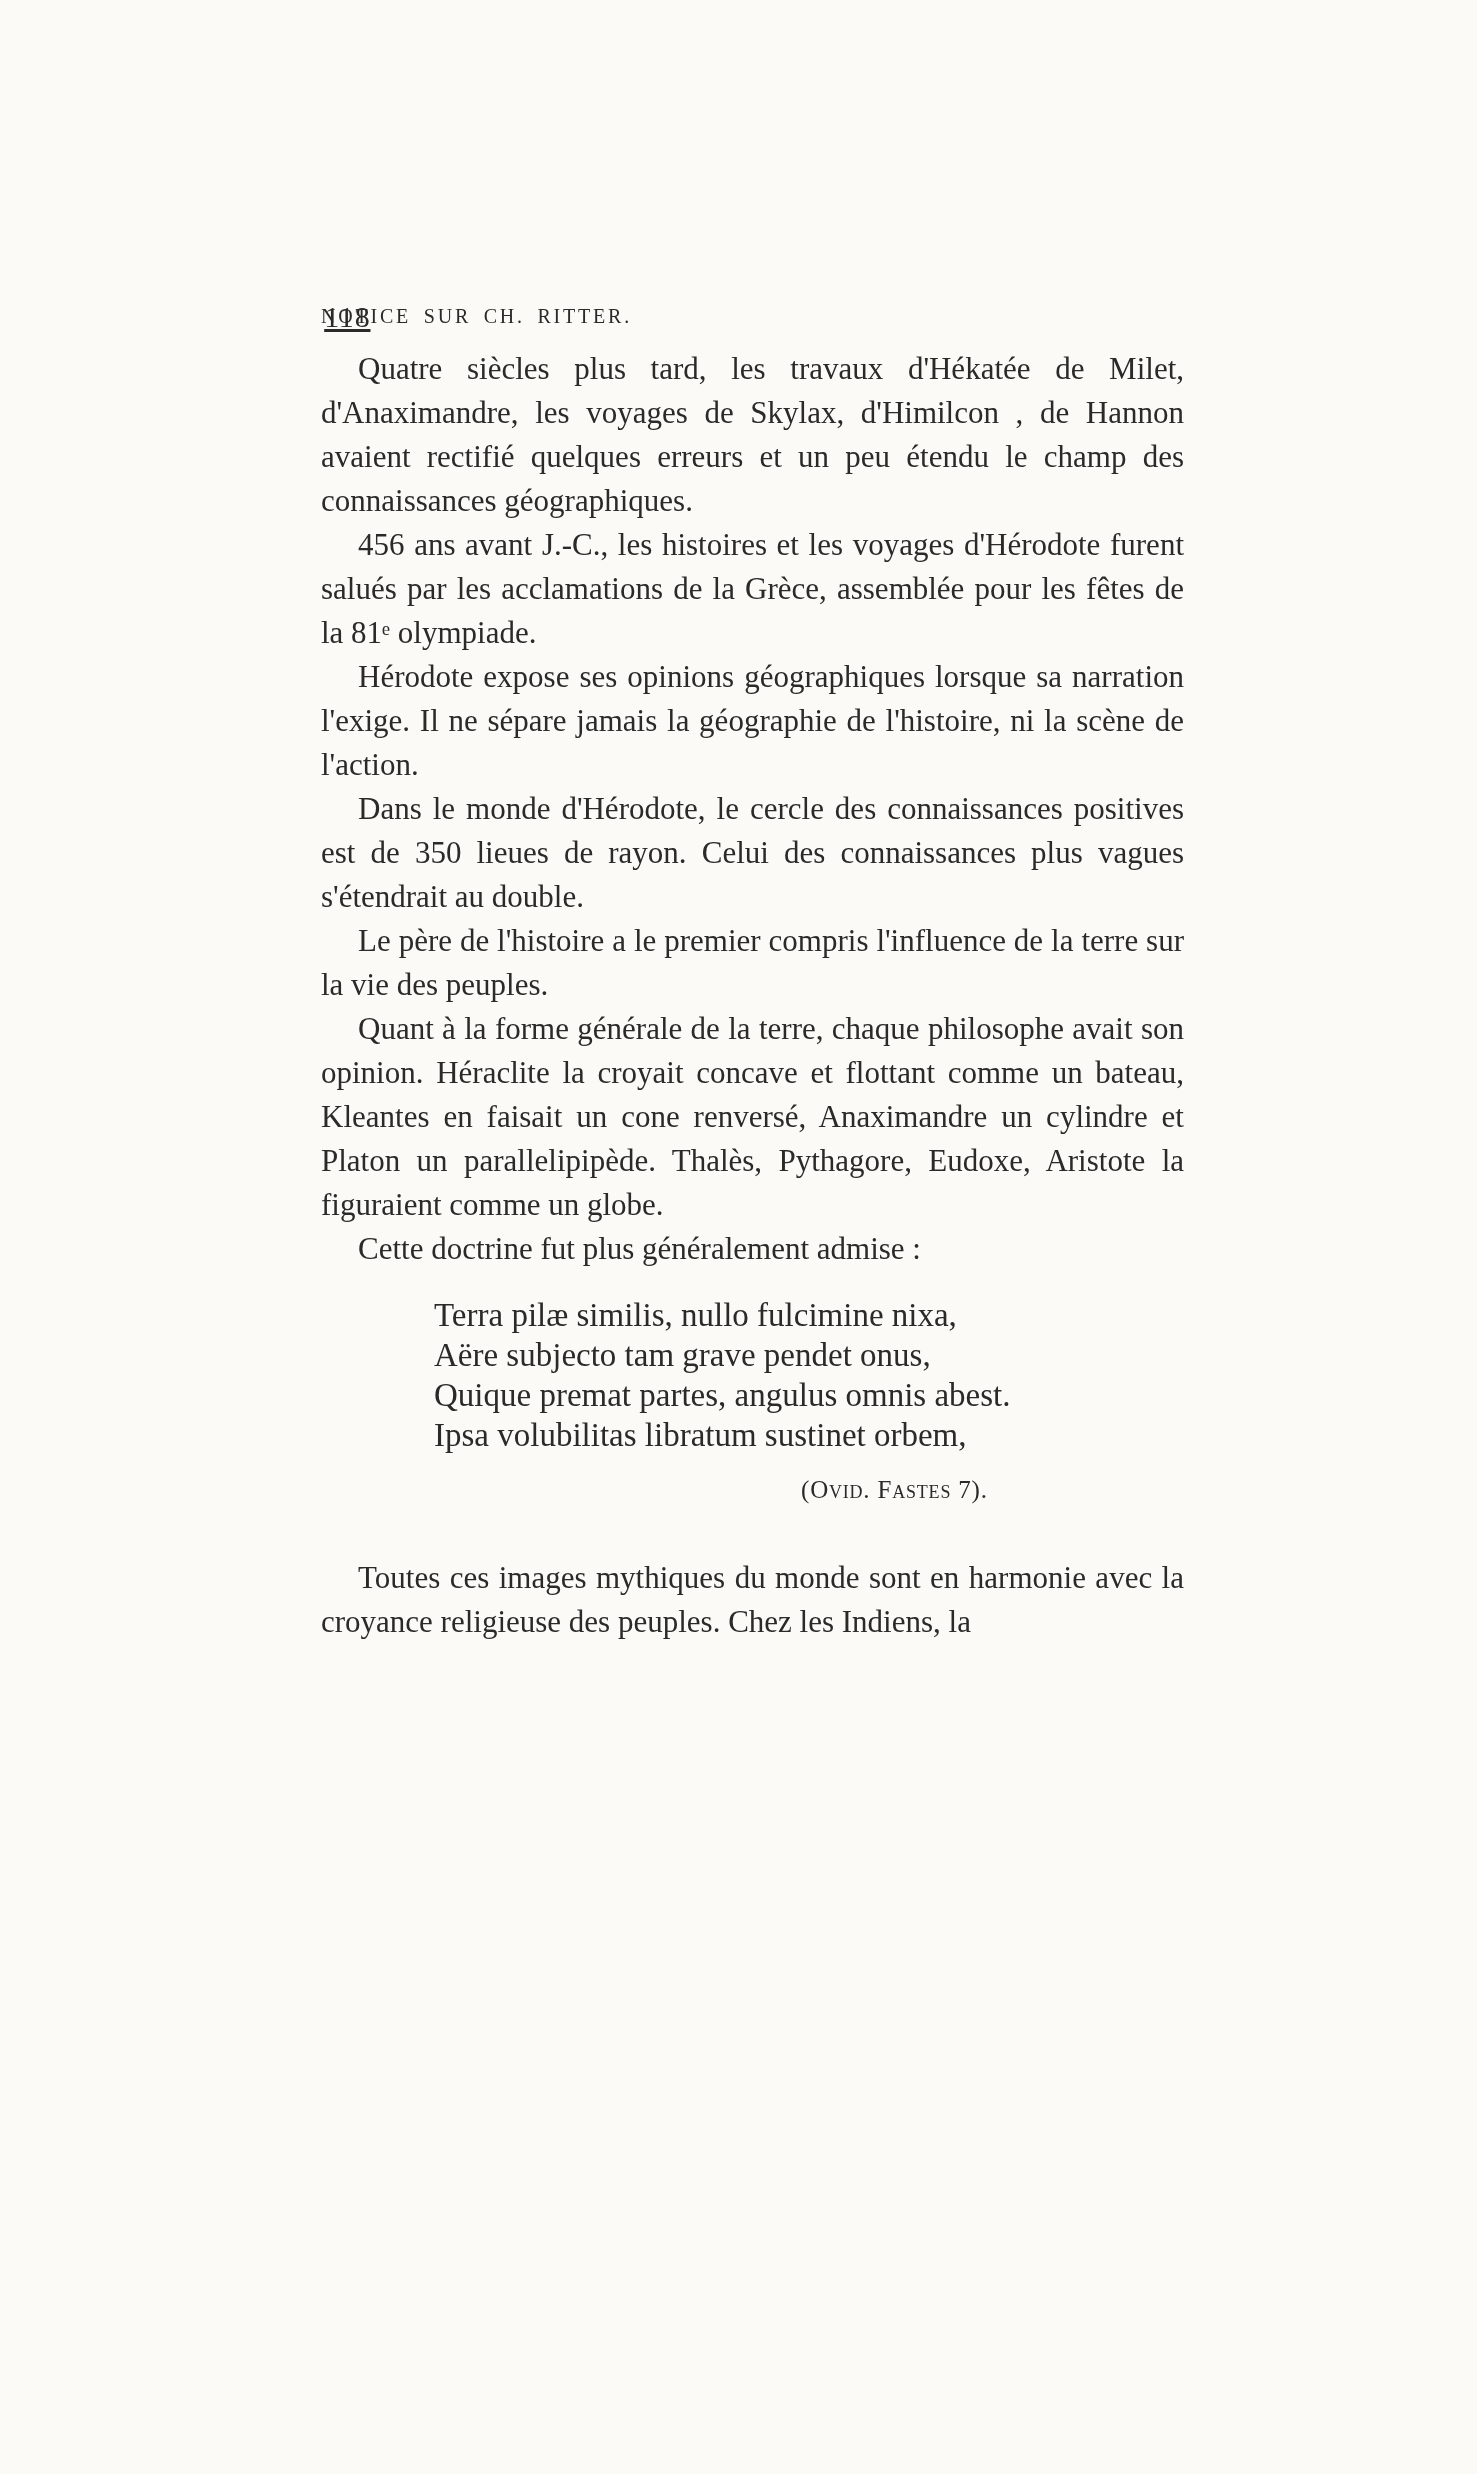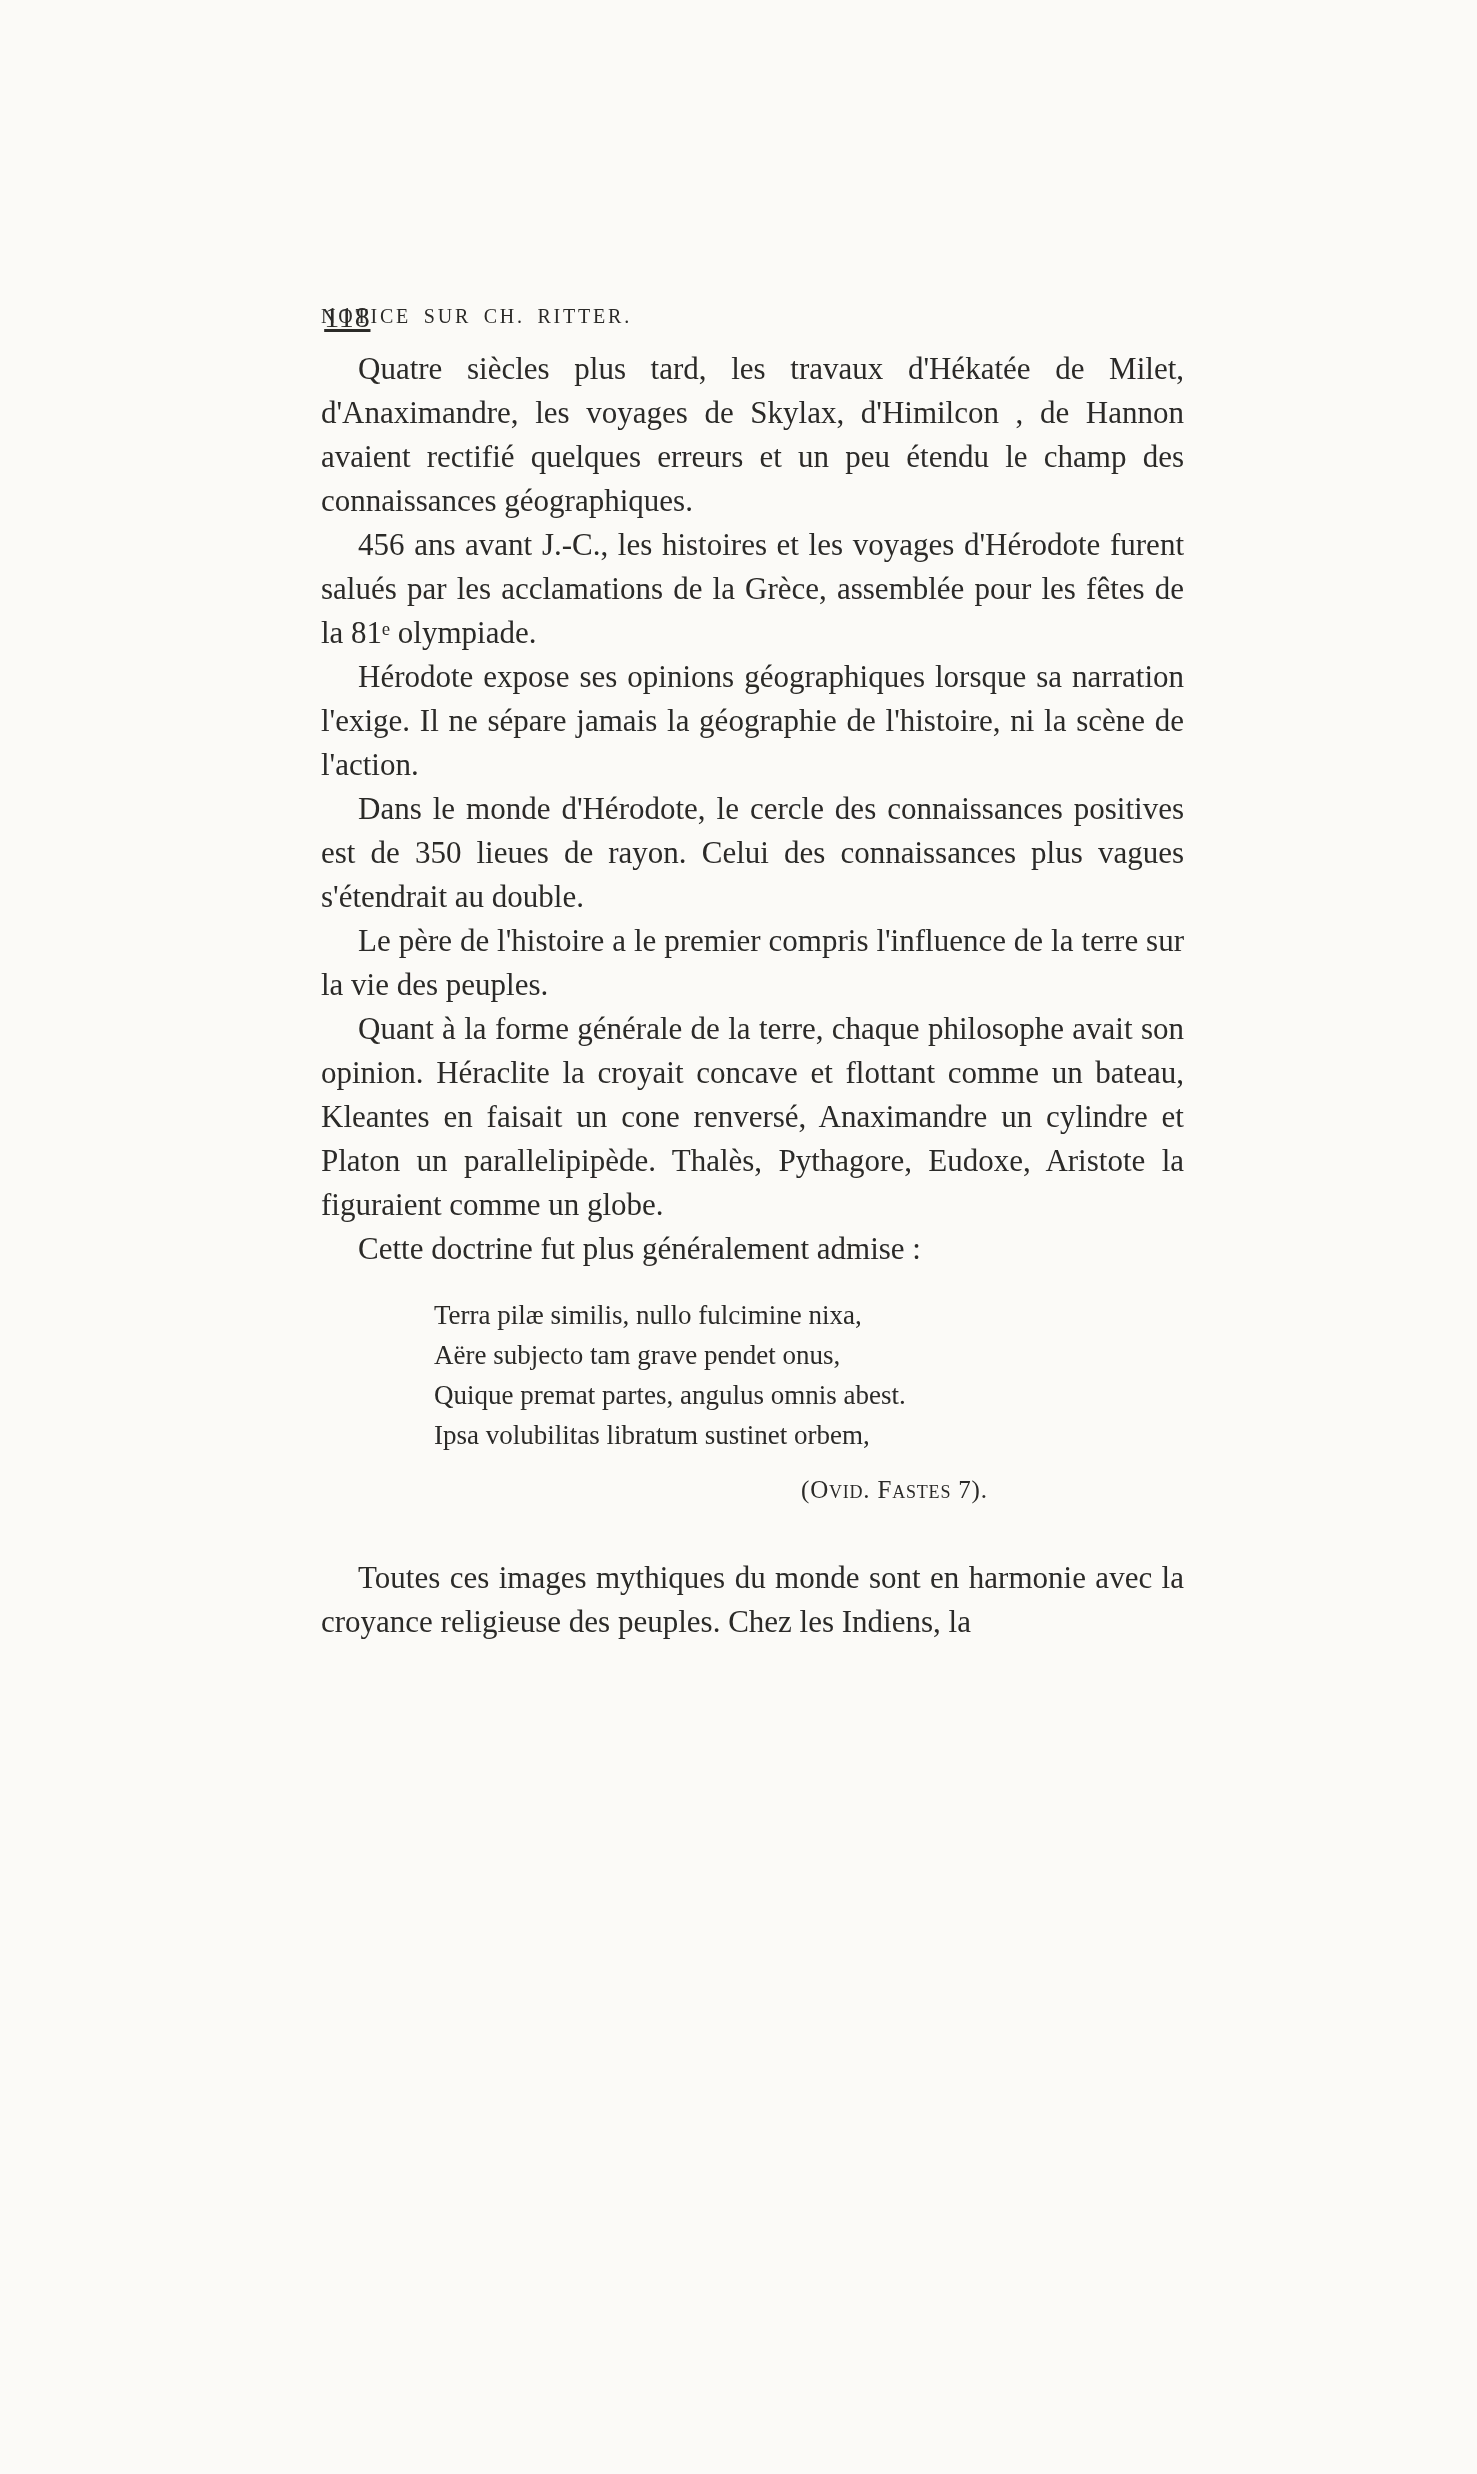--- a/index.html
+++ b/index.html
@@ -46,21 +46,21 @@
   }
   .body-text p {
     margin: 0;
     font-size: 31px;
     line-height: 44px;
     text-align: justify;
     text-indent: 37px;
   }
   .verse-block {
     margin: 24px 0 14.5px 113px;
-    font-size: 27px;
+    font-size: 33px;
     line-height: 40px;
   }
   .verse-line {
     white-space: nowrap;
   }
   .attribution {
     margin: 21px 0 52px 480px;
     font-size: 25px;
     font-variant: small-caps;
     letter-spacing: 0.8px;

